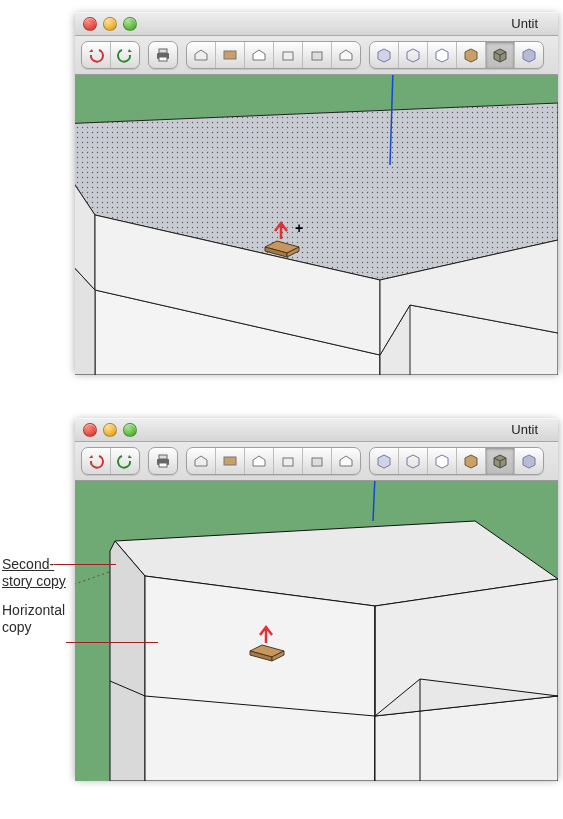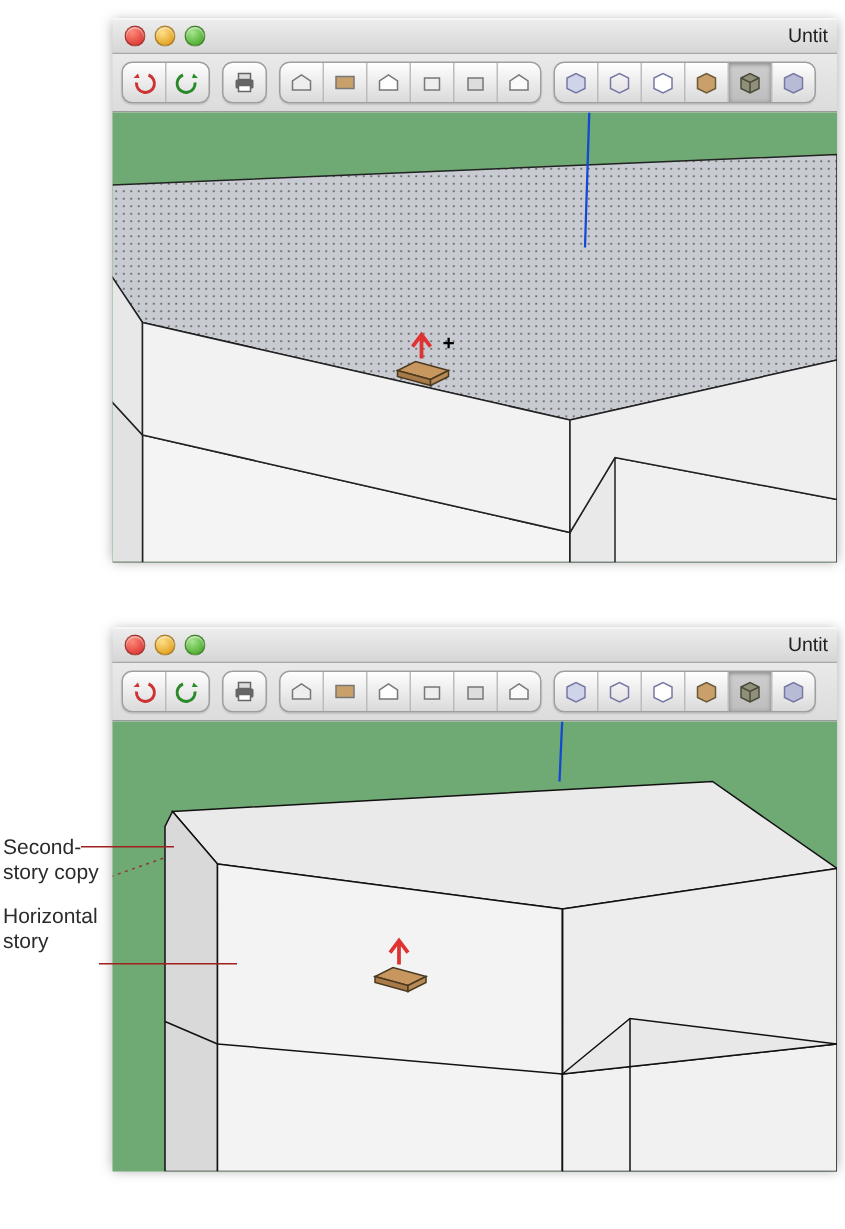--- a/index.html
+++ b/index.html
@@ -32,21 +32,21 @@
   }
   .tl {
     width: 12px; height: 12px; border-radius: 50%;
     border: 1px solid rgba(0,0,0,0.25);
     box-shadow: inset 0 1px 1px rgba(255,255,255,0.6);
   }
   .tl.close { background: radial-gradient(circle at 35% 30%, #ff8a7a, #e0443e 70%); }
   .tl.min   { background: radial-gradient(circle at 35% 30%, #ffe08a, #e6a92d 70%); }
   .tl.zoom  { background: radial-gradient(circle at 35% 30%, #a6e58d, #58b33a 70%); }
   .wintitle {
-    position: absolute; right: 6px; top: 3px; font-size: 13px; color: #222;
+    position: absolute; right: 20px; top: 3px; font-size: 13px; color: #222;
   }
 
   .toolbar {
     height: 38px;
     background: linear-gradient(#e9e9e9, #dcdcdc);
     border-bottom: 1px solid #9a9a9a;
     display: flex; align-items: center; gap: 8px;
     padding-left: 6px;
   }
   .btngroup {
@@ -427,23 +427,23 @@
       <g transform="translate(175,156)">
         <polygon points="0,14 22,20 34,14 12,8" fill="#c89760" stroke="#4a3a20"></polygon>
         <polygon points="0,14 0,18 22,24 22,20" fill="#a87a48" stroke="#4a3a20"></polygon>
         <polygon points="22,20 22,24 34,18 34,14" fill="#b88a58" stroke="#4a3a20"></polygon>
         <path d="M16 6 L16 -8 M10 -2 L16 -10 L22 -2" fill="none" stroke="#e03232" stroke-width="2.5"></path>
       </g>
     </svg>
   </div>
 </div>
 
-<div class="anno" style="left:2px; top:556px;">
+<div class="anno" style="left:2px; top:556px;text-decoration:underline;">
   <span>Second-</span><br>
   <span>story copy</span>
 </div>
 <div class="lead" style="left:54px; top:564px; width:62px;"></div>
 
 <div class="anno" style="left:2px; top:602px;">
   <span>Horizontal</span><br>
-  <span>story</span>
+  <span>copy</span>
 </div>
 <div class="lead" style="left:66px; top:642px; width:92px;"></div>
 
 </body></html>

